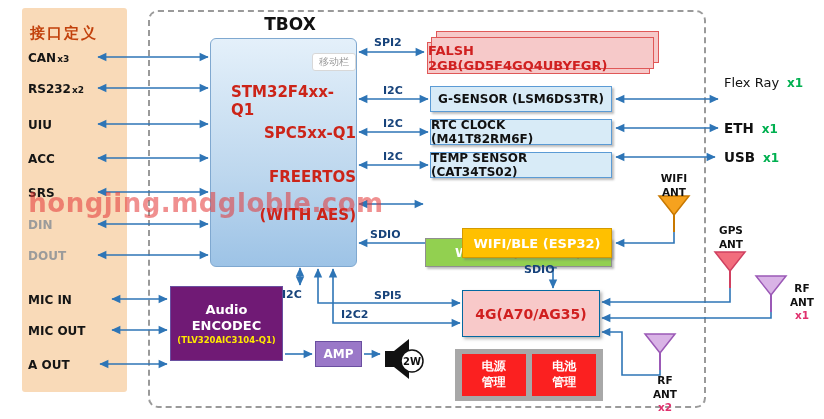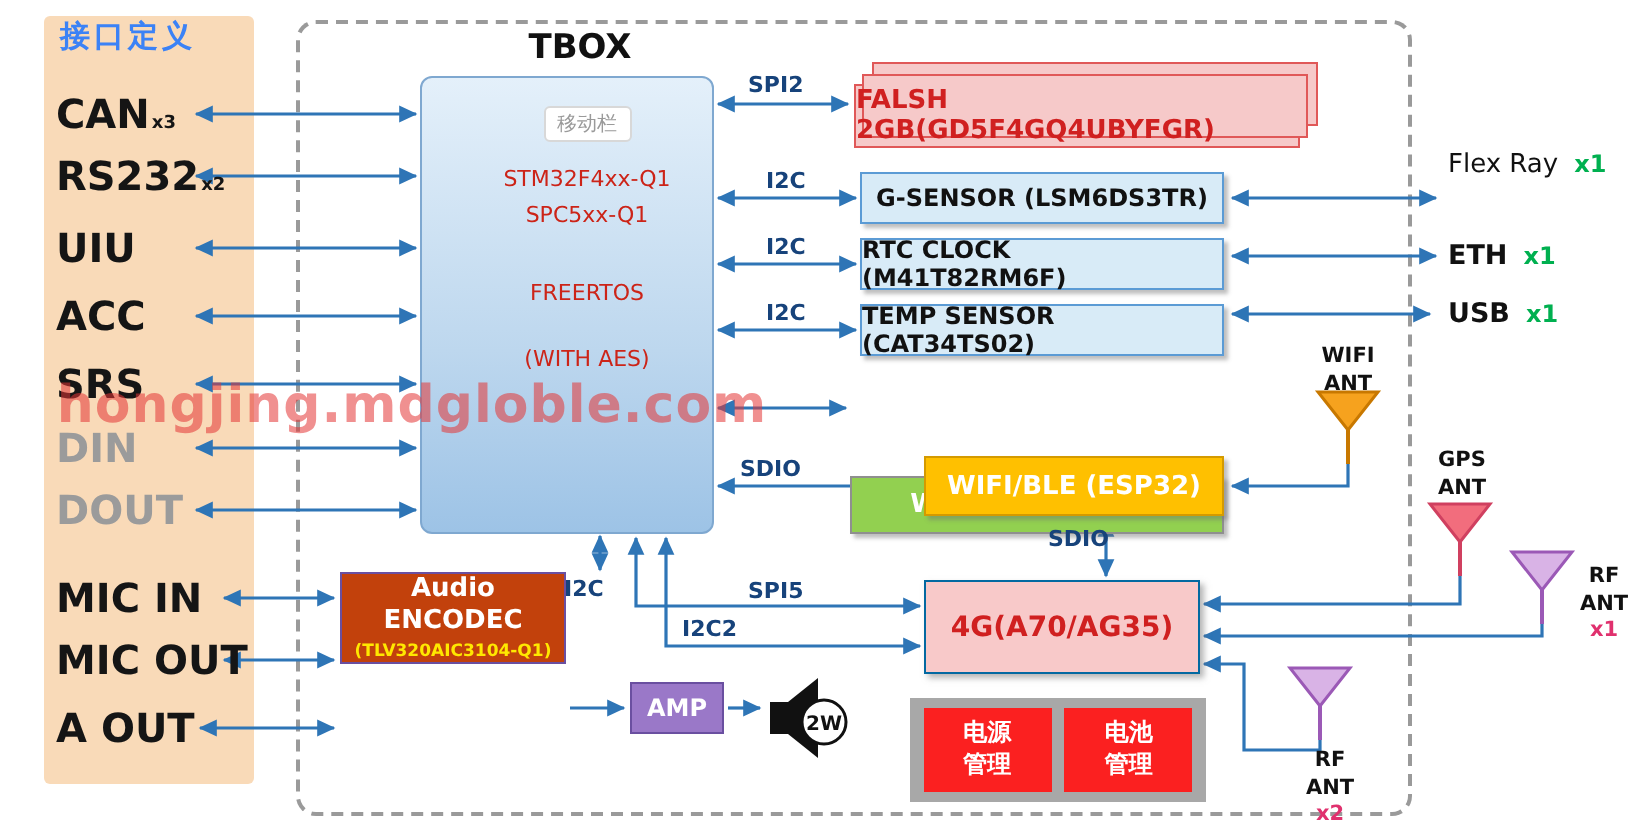--- a/index.html
+++ b/index.html
@@ -3,41 +3,41 @@
 <meta charset="utf-8">
 <style>
   * { margin:0; padding:0; box-sizing:border-box; }
   html,body { width:824px; height:419px; }
   body { position:relative; overflow:hidden; background:#fff; font-family:"DejaVu Sans","Liberation Sans",sans-serif; }
 
   .abs { position:absolute; }
 
   
   .panel { left:22px; top:8px; width:105px; height:384px; background:#F9DAB8; border-radius:3px; z-index:0; }
-  .panel-title { left:30px; top:9px; z-index:3; color:#3b82f6; font-weight:bold; font-size:15px; letter-spacing:2px; }
+  .panel-title { left:30px; top:24px; z-index:3; color:#c2410c; font-weight:bold; font-size:15px; letter-spacing:2px; }
   .prow { left:28px; height:22px; line-height:22px; z-index:3; white-space:nowrap; }
-  .plabel { font-weight:bold; font-size:20px; color:#151515; }
+  .plabel { font-weight:bold; font-size:12px; color:#151515; }
   .muted .plabel { color:#9b9b9b; }
   .psub { font-weight:bold; font-size:9px; color:#151515; margin-left:1px; }
 
   
   .tboundary { left:148px; top:10px; width:558px; height:398px; border:2px dashed #9a9a9a; border-radius:10px; z-index:0; }
   .tbox-title { left:240px; top:14px; width:100px; text-align:center; font-weight:bold; font-size:17px; color:#111; z-index:3; }
 
   
   .wires { left:0; top:0; z-index:1; }
 
   
   .blk { z-index:2; display:flex; align-items:center; justify-content:center; }
 
   
   .mcu { left:210px; top:38px; width:147px; height:229px; background:linear-gradient(180deg,#E4F0FA 0%,#BDD7EE 60%,#9DC3E6 100%);
-         border:1px solid #7FA8D0; border-radius:6px; z-index:2; display:flex; flex-direction:column; align-items:center; padding-top:14px;padding-left:20px; }
+         border:1px solid #7FA8D0; border-radius:6px; z-index:2; display:flex; flex-direction:column; align-items:flex-end; padding-top:14px;padding-left:20px; }
   .mcu-tag { background:#fff; border:1px solid #d8d8d8; border-radius:3px; color:#9a9a9a; font-size:10px; padding:1px 6px; }
-  .mcu-line { color:#CC2418; font-weight:normal; font-size:11px; }
+  .mcu-line { color:#CC2418; font-weight:bold; font-size:15px; }
   .mcu-l1 { margin-top:12px; } .mcu-l2 { margin-top:5px; } .mcu-l3 { margin-top:26px; } .mcu-l4 { margin-top:20px; }
 
   
   .flash { left:427px; top:42px; width:223px; height:32px; background:#F6C9C9; border:1.5px solid #E05858;
            color:#D02020; font-weight:bold; font-size:13px; }
   .flash::before, .flash::after { content:""; position:absolute; width:100%; height:100%; background:#F6C9C9; border:1.5px solid #E05858; }
   .flash::before { left:3px; top:-6px; z-index:-1; }
   .flash::after  { left:8px; top:-12px; z-index:-2; }
 
   .sensor { left:430px; width:182px; height:26px; background:#D8EBF7; border:1px solid #5B9BD5;
@@ -46,21 +46,21 @@
           box-shadow:2px 2px 2px rgba(110,110,110,.45); font-weight:bold; font-size:13px; gap:5px;margin-top:48px; }
   .wdog-name { color:#fff; } .wdog-part { color:#A02020; }
   .wifible { left:462px; top:228px; width:150px; height:30px; background:#FFC000; border:1px solid #D49A00;
              box-shadow:2px 2px 2px rgba(110,110,110,.45); color:#fff; font-weight:bold; font-size:13px; }
   .g4 { left:462px; top:290px; width:138px; height:47px; background:#F8C9C9; border:1px solid #0369a1;
         box-shadow:2px 2px 3px rgba(110,110,110,.5); color:#D02020; font-weight:bold; font-size:14px; }
   .pwrwrap { left:455px; top:349px; width:148px; height:52px; background:#A8A8A8; display:flex; align-items:center; justify-content:space-evenly; z-index:2; }
   .pwr { width:64px; height:42px; background:#FB2020; display:flex; align-items:center; justify-content:center; }
   .pwr span { display:block; width:26px; color:#fff; font-weight:bold; font-size:12px; line-height:1.3; word-break:break-all; text-align:center; }
 
-  .audio { left:170px; top:286px; width:113px; height:46px; background:#c2410c; border:1px solid #6A4FA0;
+  .audio { left:170px; top:286px; width:113px; height:75px; background:#701a75; border:1px solid #6A4FA0;
            display:flex; flex-direction:column; align-items:center; justify-content:center; z-index:2; }
   .audio-l { color:#fff; font-weight:bold; font-size:13px; line-height:1.2; }
   .audio-part { color:#FFE800; font-weight:bold; font-size:8.5px; margin-top:2px; }
   .amp { left:315px; top:341px; width:47px; height:26px; background:#9A78C8; border:1px solid #6A4FA0; color:#fff; font-weight:bold; font-size:12px; }
 
   .spk { left:381px; top:335px; z-index:2; }
 
   
   .bus { z-index:3; color:#17437B; font-weight:bold; font-size:11px; white-space:nowrap; }
 

